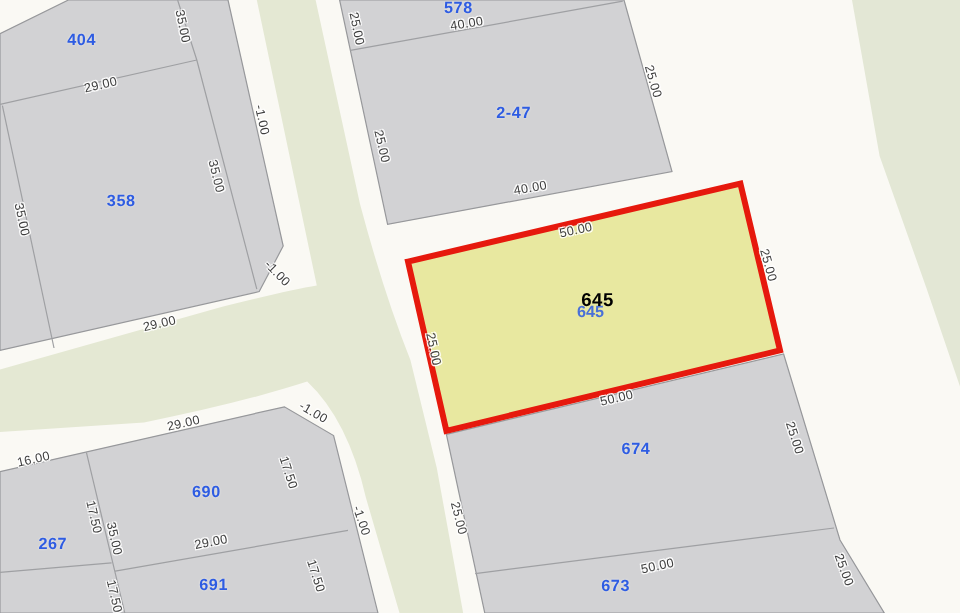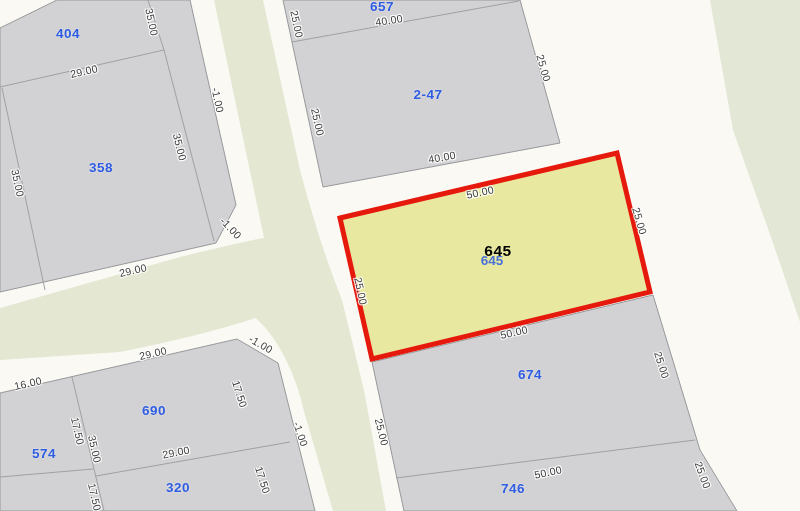--- a/index.html
+++ b/index.html
@@ -89,25 +89,25 @@
     <div class="dim" style="left:240px;top:394px;--r:72deg">17.50</div>
     <div class="dim" style="left:78px;top:431px;--r:77deg">17.50</div>
     <div class="dim" style="left:95px;top:449px;--r:77deg">35.00</div>
     <div class="dim" style="left:176px;top:452px;--r:-11deg">29.00</div>
     <div class="dim" style="left:95px;top:497px;--r:77deg">17.50</div>
     <div class="dim" style="left:263px;top:480px;--r:72deg">17.50</div>
     <div class="dim" style="left:301px;top:434px;--r:71deg">-1.00</div>
 
     <div class="pnum" style="left:68px;top:33px">404</div>
     <div class="pnum" style="left:101px;top:167px">358</div>
-    <div class="pnum" style="left:382px;top:6px">657</div>
+    <div class="pnum" style="left:382px;top:6px">578</div>
     <div class="pnum" style="left:428px;top:94px">2-47</div>
     <div class="pnum" style="left:530px;top:374px">674</div>
-    <div class="pnum" style="left:513px;top:488px">746</div>
-    <div class="pnum" style="left:154px;top:410px">690</div>
-    <div class="pnum" style="left:178px;top:487px">320</div>
-    <div class="pnum" style="left:44px;top:453px">574</div>
+    <div class="pnum" style="left:513px;top:488px">673</div>
+    <div class="pnum" style="left:172px;top:410px">690</div>
+    <div class="pnum" style="left:178px;top:487px">691</div>
+    <div class="pnum" style="left:44px;top:453px">267</div>
 
     <div class="sel-blue" style="left:492px;top:260px">645</div>
     <div class="sel-black" style="left:498px;top:251px">645</div>
   </div>
 
 </div>
 
 </body></html>

